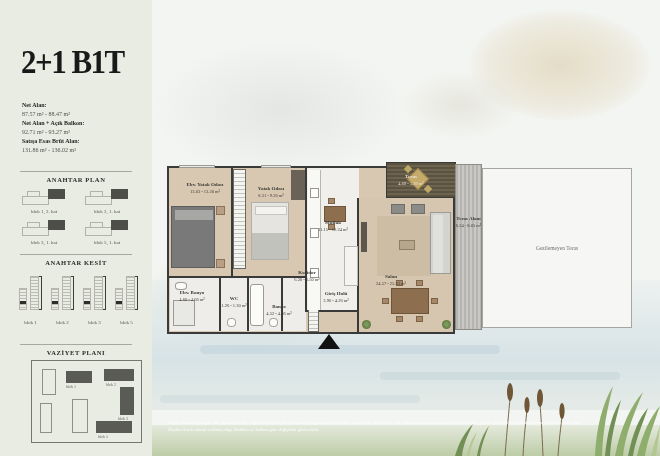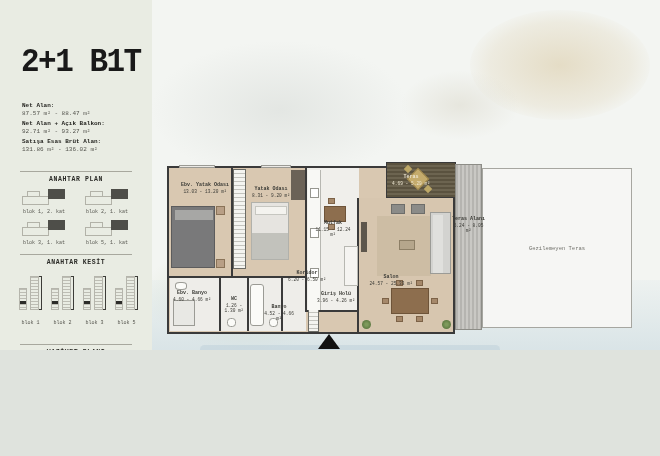--- a/index.html
+++ b/index.html
@@ -1,18 +1,18 @@
 <!DOCTYPE html>
 <html><head>
 <meta charset="utf-8">
 <style>
   html,body{margin:0;padding:0;background:#dfe3dd;}
   *{box-sizing:border-box;}
-  .page{position:relative;width:660px;height:350px;overflow:hidden;
-        font-family:Liberation Mono, monospace;background:#f3f5f2;}
+  .page{position:relative;width:660px;height:456px;overflow:hidden;
+        font-family:Liberation Serif, serif;background:#f3f5f2;}
   .abs{position:absolute;}
 
   
   .bg-cloud1{left:470px;top:10px;width:180px;height:110px;border-radius:50%;
     background:radial-gradient(ellipse at center,rgba(226,216,190,.85) 0%,rgba(226,216,190,.35) 55%,rgba(226,216,190,0) 75%);}
   .bg-cloud2{left:400px;top:70px;width:120px;height:70px;border-radius:50%;
     background:radial-gradient(ellipse at center,rgba(222,220,208,.6) 0%,rgba(222,220,208,0) 70%);}
   .bg-graywash{left:150px;top:40px;width:260px;height:140px;border-radius:50%;
     background:radial-gradient(ellipse at center,rgba(198,203,199,.35) 0%,rgba(198,203,199,0) 70%);}
   .bg-hill{left:140px;top:240px;width:220px;height:110px;border-radius:50%;

